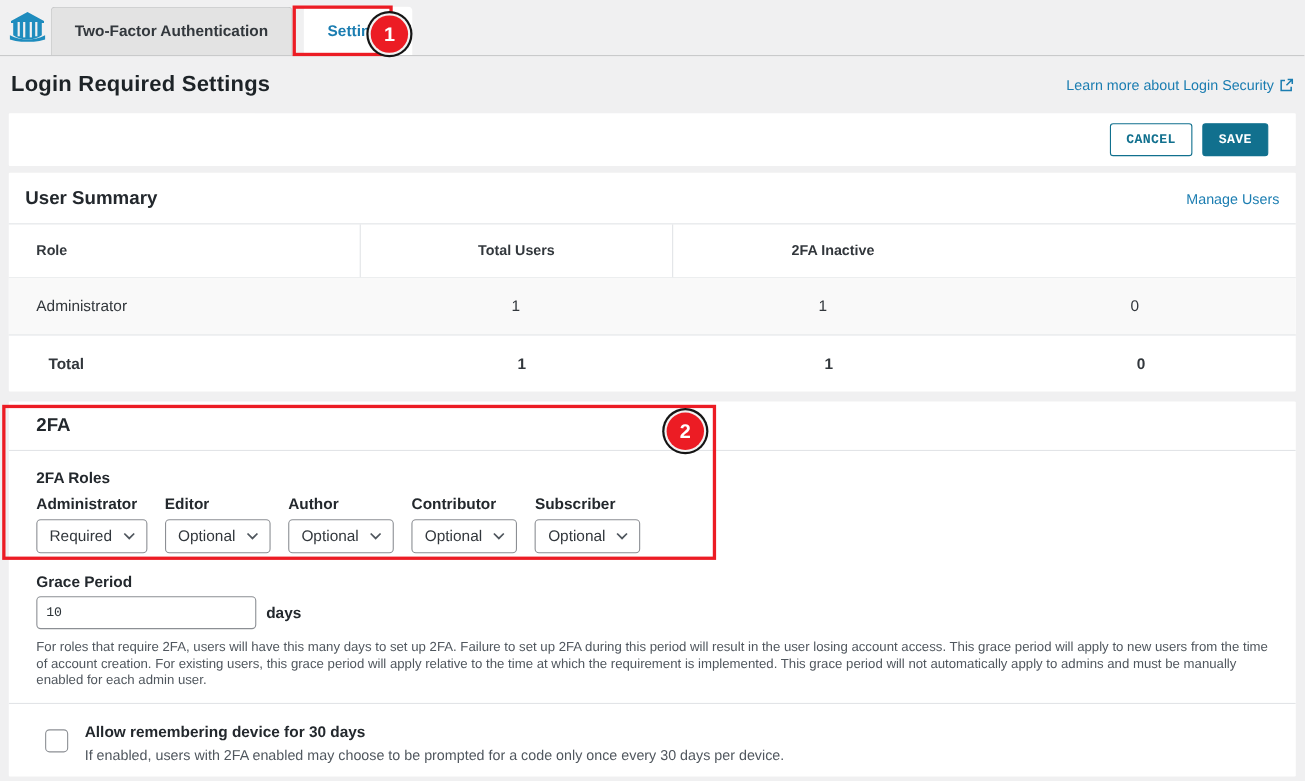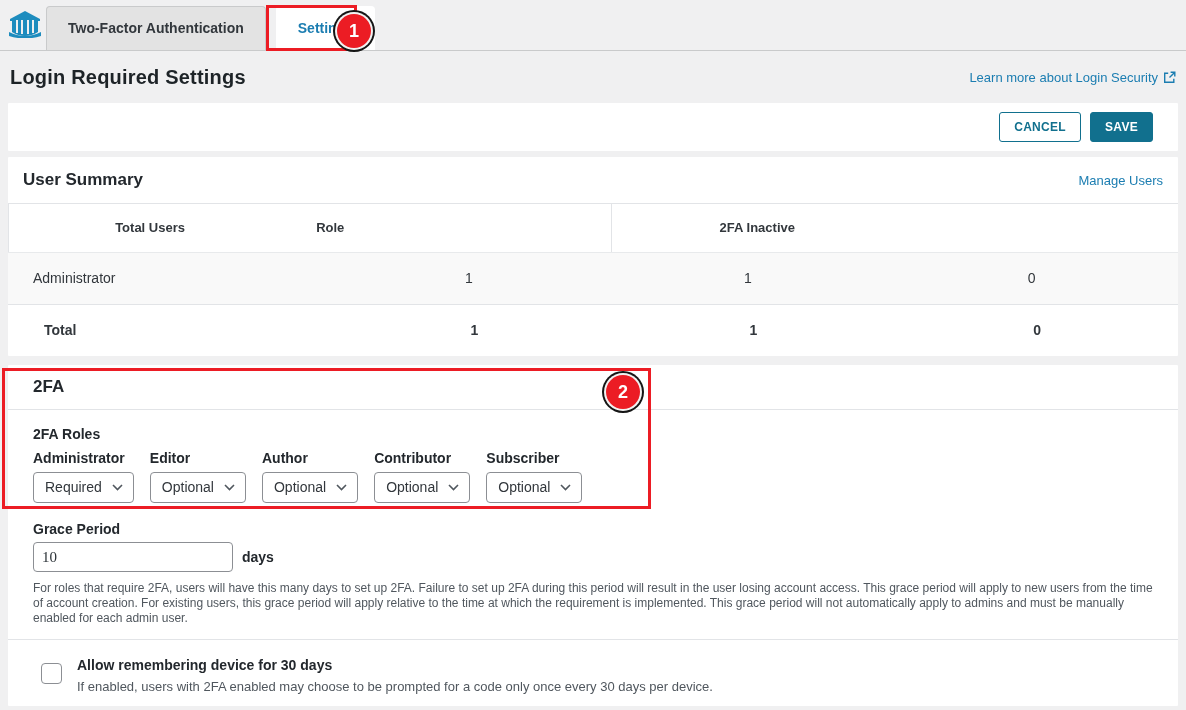--- a/index.html
+++ b/index.html
@@ -69,21 +69,21 @@
   }
   .toolbar {
     height:48px;
     display:flex;
     align-items:center;
     justify-content:flex-end;
     gap:9px;
     padding-right:25px;
   }
   .btn {
-    font-family:Liberation Sans, sans-serif;
+    font-family:Liberation Mono, monospace;
     font-size:12px;
     font-weight:bold;
     letter-spacing:.3px;
     padding:7px 14px;
     border-radius:3px;
     cursor:pointer;
   }
   .btn.outline { background:#ffffff; color:#11708e; border:1px solid #11708e; }
   .btn.solid   { background:#11708e; color:#ffffff; border:1px solid #11708e; }
   
@@ -136,22 +136,22 @@
     justify-content:space-between;
     line-height:17px;
   }
   .grace { margin-top:18px; }
   .grace-input-row { display:flex; align-items:center; gap:9px; margin-top:5px; }
   .grace-input {
     width:200px; height:30px;
     border:1px solid #8c8f94;
     border-radius:4px;
     padding:0 8px;
-    font-family:Liberation Serif, serif;
-    font-size:15px;
+    font-family:Liberation Mono, monospace;
+    font-size:12px;
     color:#2c3338;
     background:#fff;
   }
   .grace-unit { font-size:14px; font-weight:bold; color:#23282d; }
   .help-text {
     margin-top:9px;
     font-size:12px;
     line-height:15px;
     color:#50575e;
     max-width:1122px;
@@ -220,22 +220,22 @@
   <button class="btn outline">CANCEL</button>
   <button class="btn solid">SAVE</button>
 </div>
 
 <div class="card card-user">
   <div class="card-head">
     <h2>User Summary</h2>
     <a class="small-link" href="#">Manage Users</a>
   </div>
   <div class="t-row t-head">
+    <div class="t-cell c0">Role</div>
     <div class="t-cell c1">Total Users</div>
-    <div class="t-cell c0">Role</div>
     <div class="t-cell c3">2FA Inactive</div>
   </div>
   <div class="t-body">
     <div class="t-row row-alt">
       <div class="t-cell c0">Administrator</div>
       <div class="t-cell c1">1</div>
       <div class="t-cell c2">1</div>
       <div class="t-cell c3">0</div>
     </div>
     <div class="t-row row-total">

